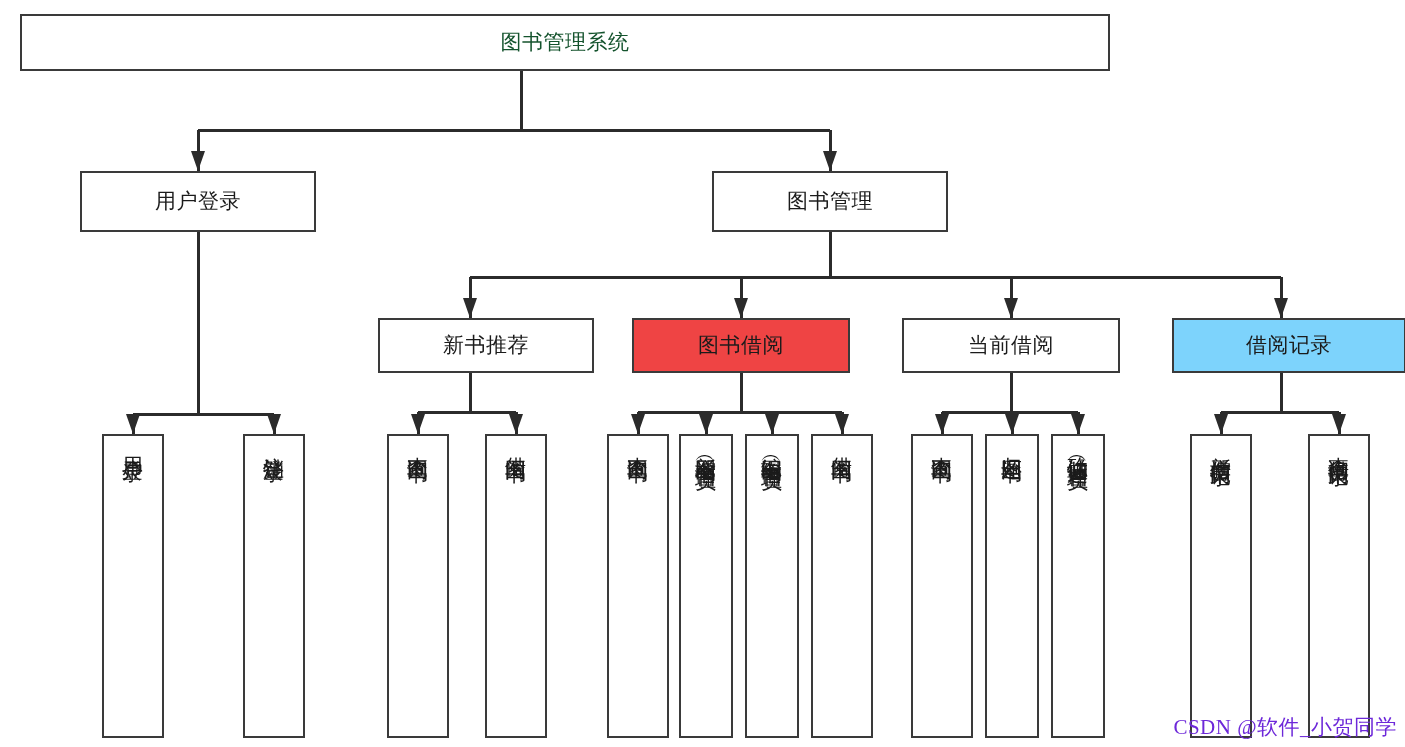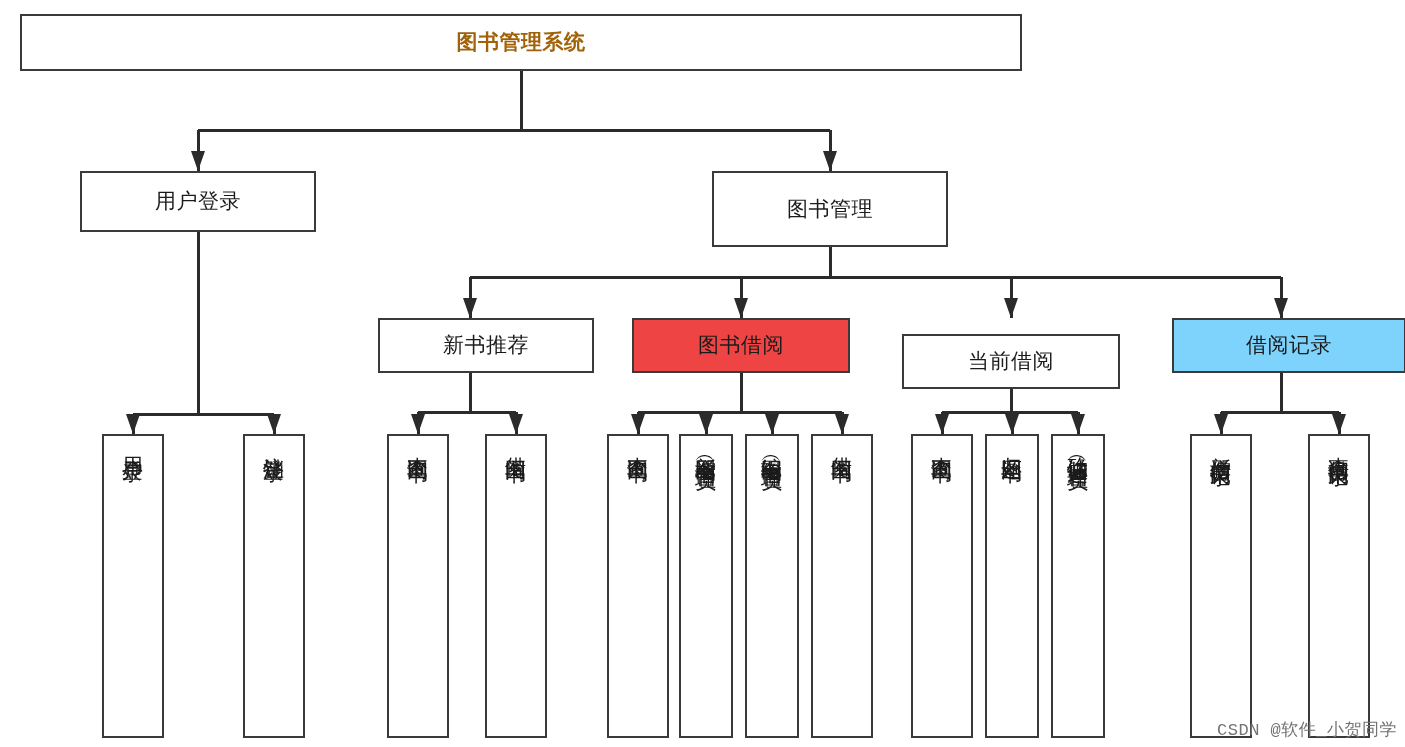--- a/index.html
+++ b/index.html
@@ -52,26 +52,26 @@
     text-orientation: upright;
     font-size: 21px;
     letter-spacing: 2px;
     line-height: 1.0;
     white-space: nowrap;
   }
   .watermark {
     position: absolute;
     right: 8px;
     bottom: 6px;
-    font-size: 17px;
-    color: #737373;
+    font-size: 21px;
+    color: #6d28d9;
     letter-spacing: 0.5px;
     z-index: 5;
     white-space: nowrap;
-    font-family: Liberation Mono, monospace;
+    font-family: Liberation Serif, serif;
   }
 </style>
 </head>
 <body>
 
 <div id="canvas">
   <svg id="edges" viewBox="0 0 1405 747" preserveAspectRatio="none">
       <line x1="521" y1="71" x2="521" y2="130" stroke="#2b2b2b" stroke-width="3" shape-rendering="crispEdges"></line>
       <line x1="198" y1="130" x2="830" y2="130" stroke="#2b2b2b" stroke-width="3" shape-rendering="crispEdges"></line>
       <line x1="198" y1="130" x2="198" y2="171" stroke="#2b2b2b" stroke-width="3" shape-rendering="crispEdges"></line>
@@ -119,36 +119,36 @@
       <line x1="1078" y1="412" x2="1078" y2="434" stroke="#2b2b2b" stroke-width="3" shape-rendering="crispEdges"></line>
       <polygon points="1071,414 1085,414 1078,434" fill="#2b2b2b"></polygon>
       <line x1="1281" y1="373" x2="1281" y2="412" stroke="#2b2b2b" stroke-width="3" shape-rendering="crispEdges"></line>
       <line x1="1221" y1="412" x2="1339" y2="412" stroke="#2b2b2b" stroke-width="3" shape-rendering="crispEdges"></line>
       <line x1="1221" y1="412" x2="1221" y2="434" stroke="#2b2b2b" stroke-width="3" shape-rendering="crispEdges"></line>
       <polygon points="1214,414 1228,414 1221,434" fill="#2b2b2b"></polygon>
       <line x1="1339" y1="412" x2="1339" y2="434" stroke="#2b2b2b" stroke-width="3" shape-rendering="crispEdges"></line>
       <polygon points="1332,414 1346,414 1339,434" fill="#2b2b2b"></polygon>
     </svg>
   <div id="nodes">
-      <div class="node horiz" style="left: 20px; top: 14px; width: 1002px; height: 57px; border-color: rgb(58, 58, 58); background: rgb(255, 255, 255); color: #a16207; font-weight: bold;">
+      <div class="node horiz" style="left: 20px; top: 14px; width: 1090px; height: 57px; border-color: rgb(58, 58, 58); background: rgb(255, 255, 255); color: #14532d;">
         <span class="lbl">图书管理系统</span>
       </div>
       <div class="node horiz" style="left: 80px; top: 171px; width: 236px; height: 61px; border-color: rgb(58, 58, 58); background: rgb(255, 255, 255); color: rgb(27, 27, 27);">
         <span class="lbl">用户登录</span>
       </div>
-      <div class="node horiz" style="left: 712px; top: 171px; width: 236px; height: 76px; border-color: rgb(58, 58, 58); background: rgb(255, 255, 255); color: rgb(27, 27, 27);">
+      <div class="node horiz" style="left: 712px; top: 171px; width: 236px; height: 61px; border-color: rgb(58, 58, 58); background: rgb(255, 255, 255); color: rgb(27, 27, 27);">
         <span class="lbl">图书管理</span>
       </div>
       <div class="node horiz" style="left: 362px; top: 318px; width: 216px; height: 55px; border-color: rgb(58, 58, 58); background: rgb(255, 255, 255); color: rgb(27, 27, 27); margin-left: 16px;">
         <span class="lbl">新书推荐</span>
       </div>
       <div class="node horiz" style="left: 632px; top: 318px; width: 218px; height: 55px; border-color: rgb(58, 58, 58); background: #ef4444; color: rgb(27, 27, 27);">
         <span class="lbl">图书借阅</span>
       </div>
-      <div class="node horiz" style="left: 902px; top: 334px; width: 218px; height: 55px; border-color: rgb(58, 58, 58); background: rgb(255, 255, 255); color: rgb(27, 27, 27);">
+      <div class="node horiz" style="left: 902px; top: 318px; width: 218px; height: 55px; border-color: rgb(58, 58, 58); background: rgb(255, 255, 255); color: rgb(27, 27, 27);">
         <span class="lbl">当前借阅</span>
       </div>
       <div class="node horiz" style="left: 1172px; top: 318px; width: 234px; height: 55px; border-color: rgb(58, 58, 58); background: #7dd3fc; color: rgb(27, 27, 27);">
         <span class="lbl">借阅记录</span>
       </div>
       <div class="node vert" style="left: 102px; top: 434px; width: 62px; height: 304px; border-color: rgb(58, 58, 58); background: rgb(255, 255, 255); color: rgb(27, 27, 27);">
         <span class="lbl">用户登录</span>
       </div>
       <div class="node vert" style="left: 243px; top: 434px; width: 62px; height: 304px; border-color: rgb(58, 58, 58); background: rgb(255, 255, 255); color: rgb(27, 27, 27);">
         <span class="lbl">注销登录</span>

